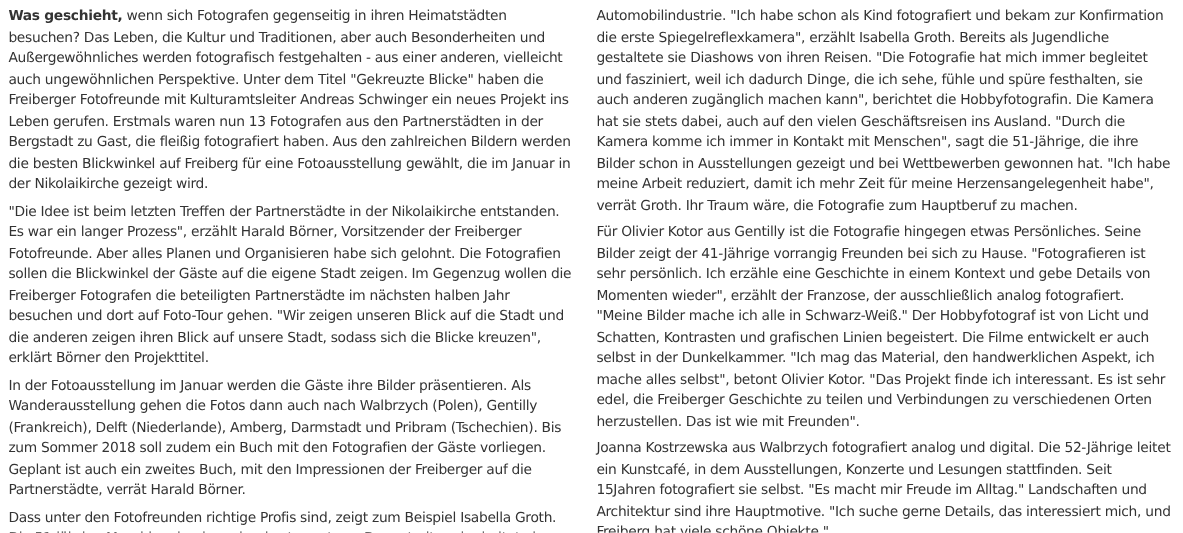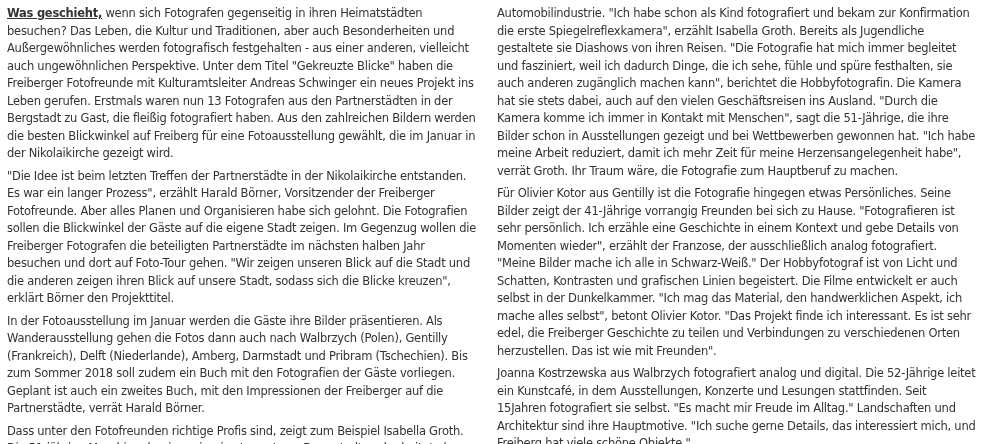--- a/index.html
+++ b/index.html
@@ -17,21 +17,21 @@
   }
   .col {
     font-size: 11.5px;
     line-height: 17.5px;
     letter-spacing: -0.25px;
     color: #333333;
   }
   .col-left  { width: 471px; flex: 0 0 471px; }
   .col-right { width: 479px; flex: 0 0 479px; }
   .col p { margin: 0 0 5px 0; }
-  .lead-bold { font-weight: bold; text-decoration: underline; }
+  .lead-bold { font-weight: bold; }
 </style>
 </head>
 <body>
 
 <div class="page">
   <div class="col col-left">
     <p><span class="lead-bold">Was geschieht,</span><span> wenn sich Fotografen gegenseitig in ihren Heimatstädten besuchen? Das Leben, die Kultur und Traditionen, aber auch Besonderheiten und Außergewöhnliches werden fotografisch festgehalten - aus einer anderen, vielleicht auch ungewöhnlichen Perspektive. Unter dem Titel "Gekreuzte Blicke" haben die Freiberger Fotofreunde mit Kulturamtsleiter Andreas Schwinger ein neues Projekt ins Leben gerufen. Erstmals waren nun 13 Fotografen aus den Partnerstädten in der Bergstadt zu Gast, die fleißig fotografiert haben. Aus den zahlreichen Bildern werden die besten Blickwinkel auf Freiberg für eine Fotoausstellung gewählt, die im Januar in der Nikolaikirche gezeigt wird.</span></p>
     <p>"Die Idee ist beim letzten Treffen der Partnerstädte in der Nikolaikirche entstanden. Es war ein langer Prozess", erzählt Harald Börner, Vorsitzender der Freiberger Fotofreunde. Aber alles Planen und Organisieren habe sich gelohnt. Die Fotografien sollen die Blickwinkel der Gäste auf die eigene Stadt zeigen. Im Gegenzug wollen die Freiberger Fotografen die beteiligten Partnerstädte im nächsten halben Jahr besuchen und dort auf Foto-Tour gehen. "Wir zeigen unseren Blick auf die Stadt und die anderen zeigen ihren Blick auf unsere Stadt, sodass sich die Blicke kreuzen", erklärt Börner den Projekttitel.</p>
     <p>In der Fotoausstellung im Januar werden die Gäste ihre Bilder präsentieren. Als Wanderausstellung gehen die Fotos dann auch nach Walbrzych (Polen), Gentilly (Frankreich), Delft (Niederlande), Amberg, Darmstadt und Pribram (Tschechien). Bis zum Sommer 2018 soll zudem ein Buch mit den Fotografien der Gäste vorliegen. Geplant ist auch ein zweites Buch, mit den Impressionen der Freiberger auf die Partnerstädte, verrät Harald Börner.</p>
     <p>Dass unter den Fotofreunden richtige Profis sind, zeigt zum Beispiel Isabella Groth. Die 51-jährige Maschinenbauingenieurin stammt aus Darmstadt und arbeitet als Projektleiterin in der</p>

